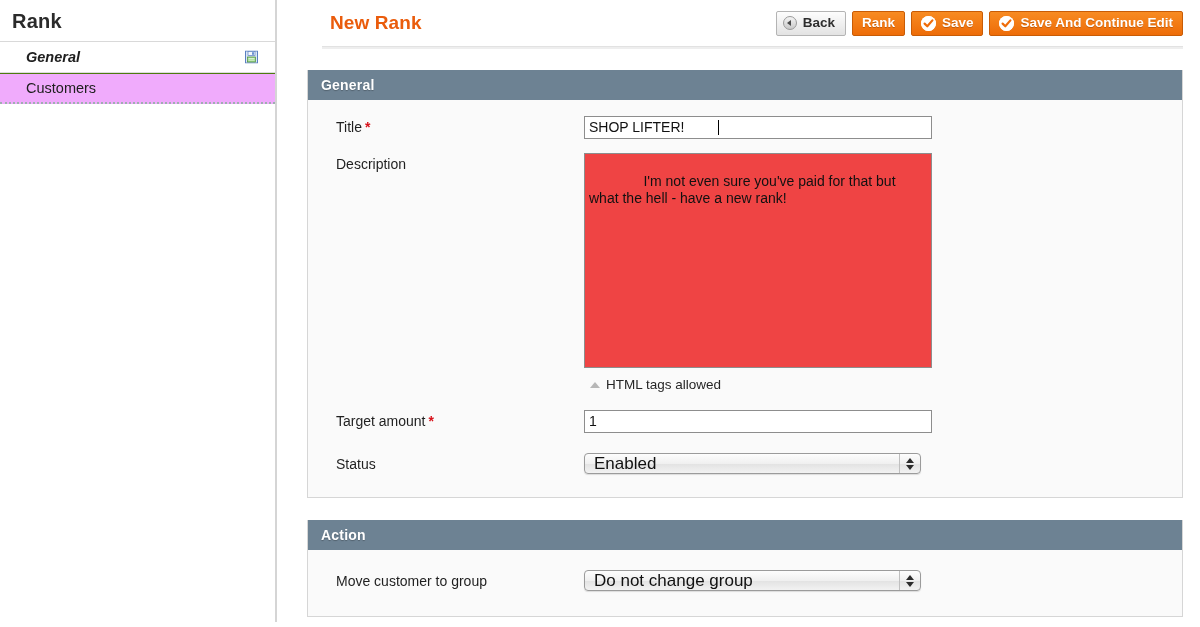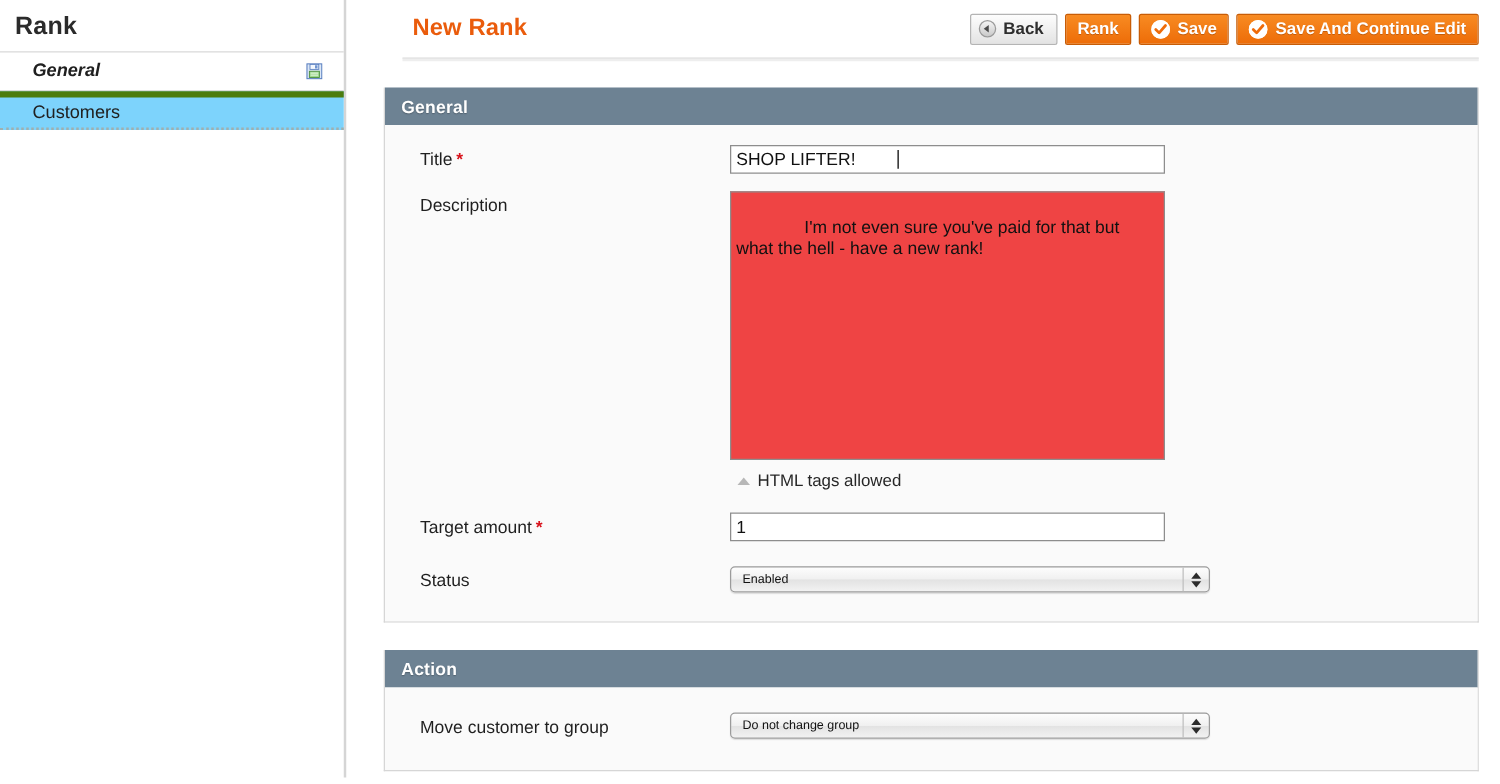--- a/index.html
+++ b/index.html
@@ -33,23 +33,23 @@
     display: flex; align-items: center;
     padding-left: 26px;
     font-size: 14.5px;
     color: #202020;
   }
   .side-item.general {
     font-weight: bold; font-style: italic;
     border-bottom: 1px solid #dcdcdc;
   }
   .side-item.current {
-    background: #7dd3fc;
+    background: #f0abfc;
     border-bottom: 2px dotted #9fb0b0;
-    border-top: 5px solid #4d7c0f;
+    border-top: 1px solid #4d7c0f;
   }
   .save-ico {
     position: absolute; right: 17px; top: 50%;
     transform: translateY(-50%);
     width: 13px; height: 13px;
   }
 
   
   .main {
     position: absolute; left: 303px; top: 0;
@@ -189,27 +189,27 @@
   }
   .tri-up {
     width: 0; height: 0;
     border-left: 5px solid transparent;
     border-right: 5px solid transparent;
     border-bottom: 6px solid #b7b7b7;
     flex: none;
   }
 
   .sel {
-    width: 384px; height: 21px;
+    width: 337px; height: 21px;
     border: 1px solid #9b9b9b;
     border-radius: 4px;
     background: linear-gradient(#fdfdfd 0%, #f0f0f0 50%, #e2e2e2 51%, #f2f2f2 100%);
     box-shadow: 0 1px 1px rgba(0,0,0,.12);
     display: flex; align-items: center;
-    font-size: 10px; color: #111;
+    font-size: 17px; color: #111;
     padding-left: 9px;
     position: relative;
   }
   .sel-arrows {
     position: absolute; right: 0; top: 0; bottom: 0;
     width: 21px;
     border-left: 1px solid #bfbfbf;
     display: flex; flex-direction: column;
     align-items: center; justify-content: center;
     gap: 2px;

